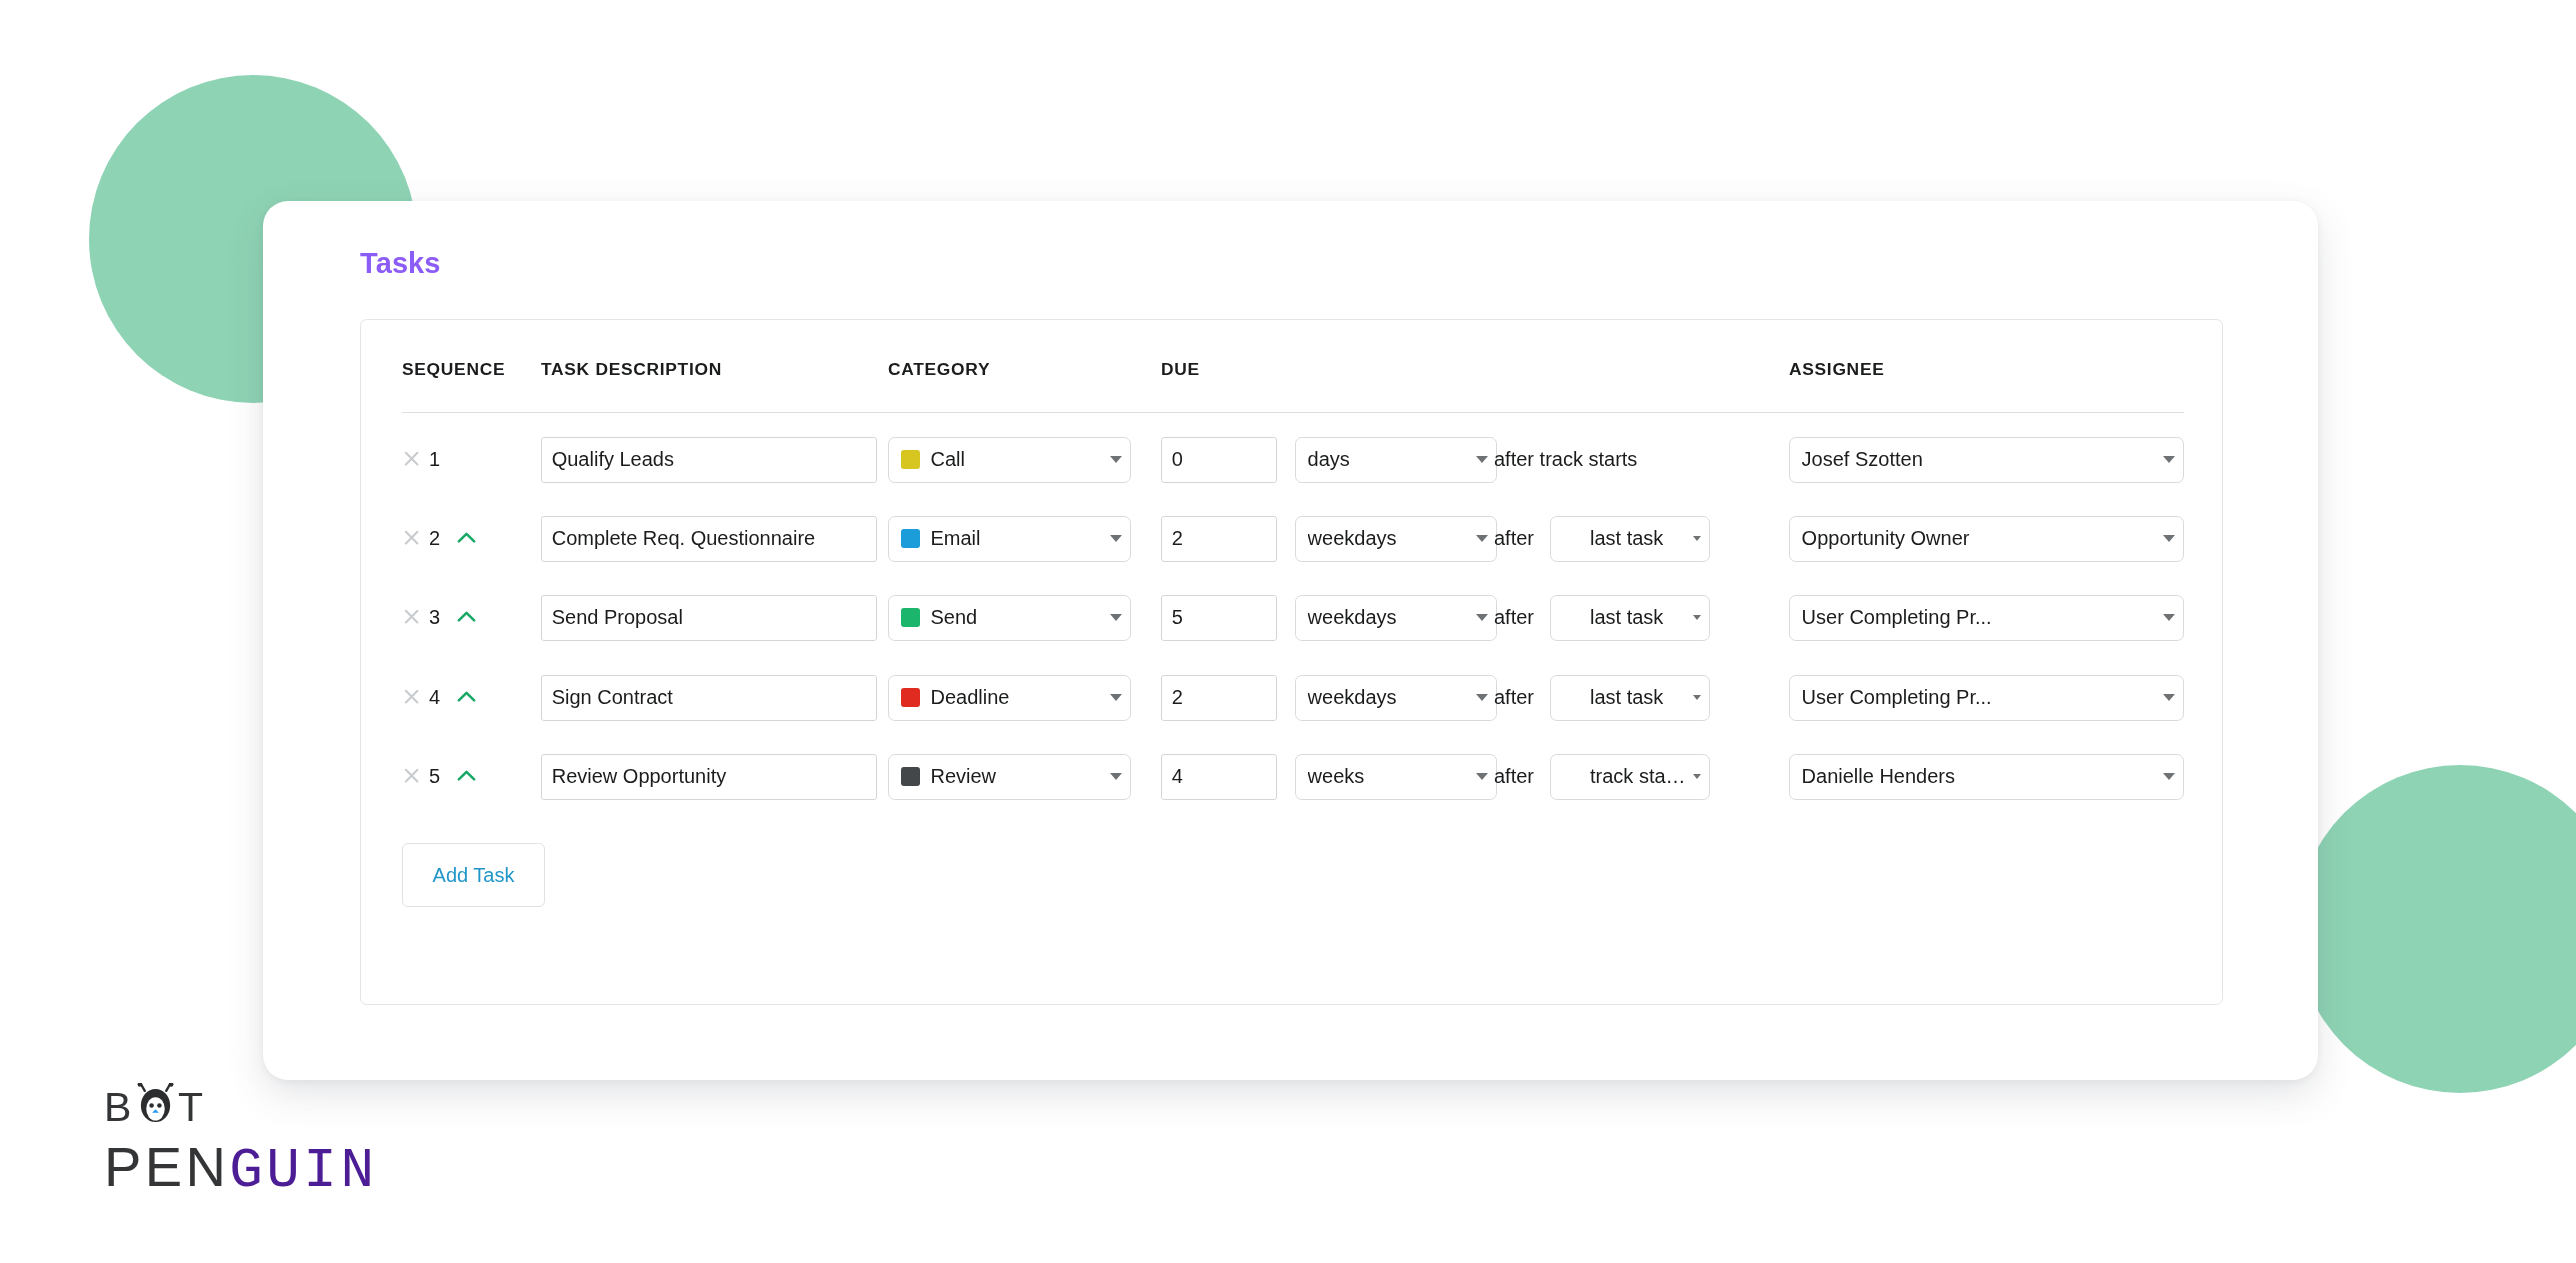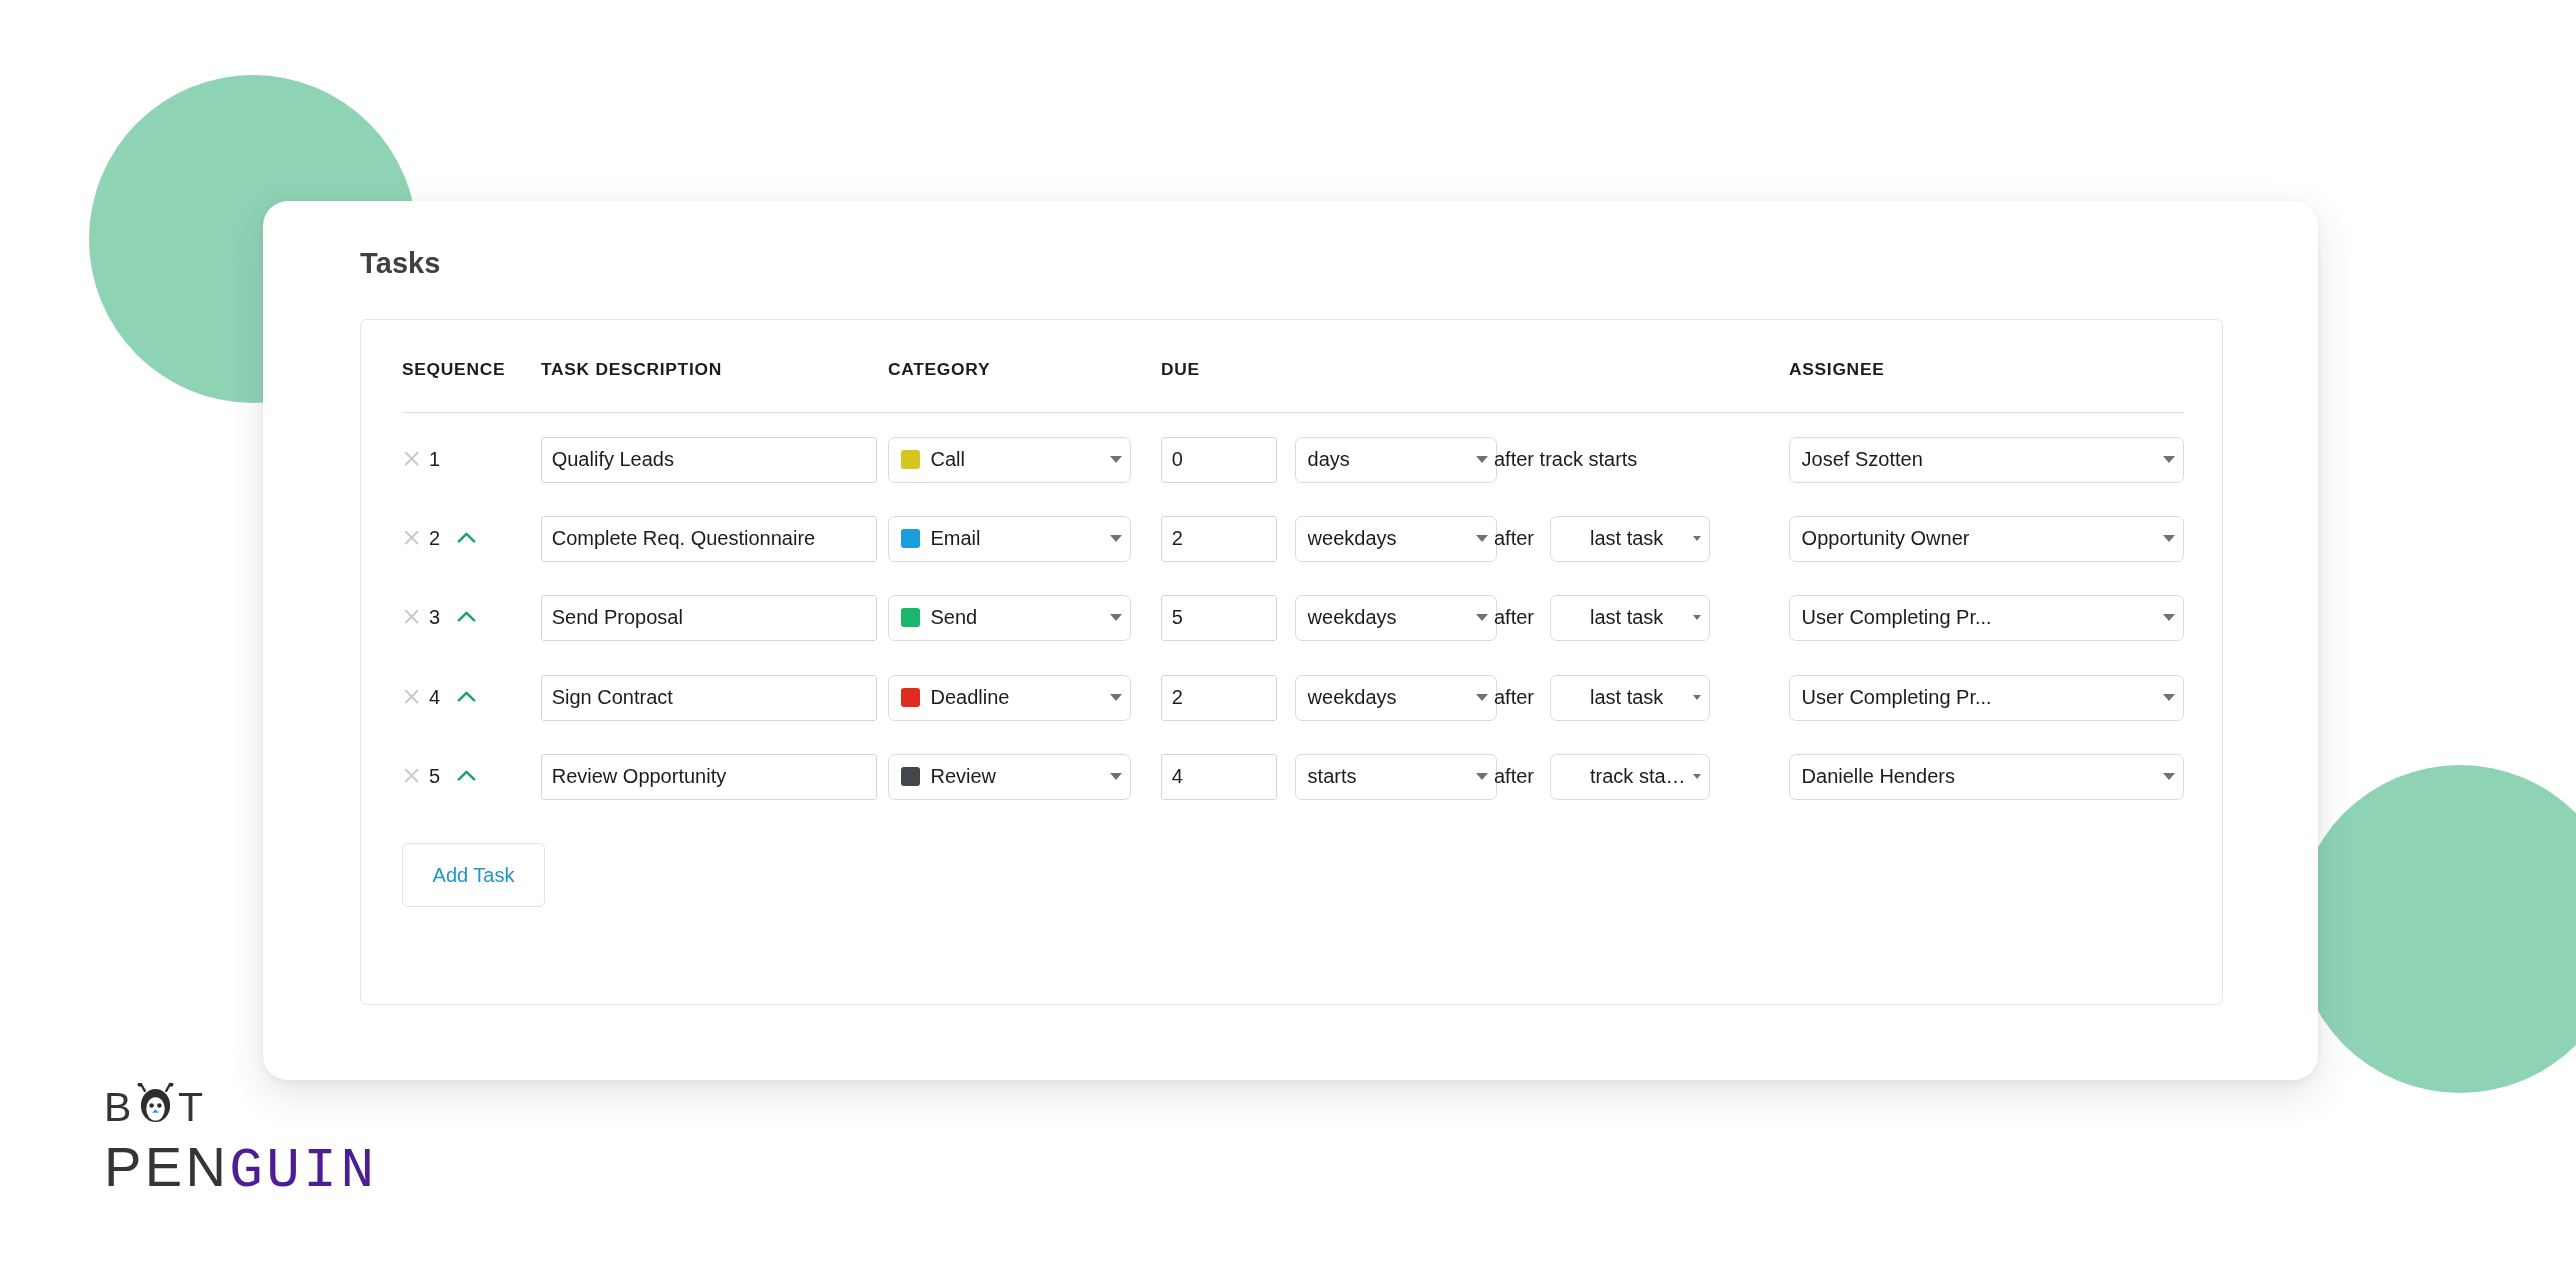--- a/index.html
+++ b/index.html
@@ -32,21 +32,21 @@
     box-shadow: 0 13.5px 37px rgba(80,90,100,0.16), 0 1.9px 7.7px rgba(80,90,100,0.07);
     z-index: 3;
     padding: 0;
   }
 
   #card-title {
     position: absolute;
     left: 97px; top: 46px;
     font-size: 29px;
     font-weight: bold;
-    color: #404040;
+    color: #8b5cf6;
     letter-spacing: 0.1px;
   }
 
   
   #tasks-panel {
     position: absolute;
     left: 97px; top: 118px;
     width: 1863px; height: 686px;
     border: 1px solid #e2e4e6;
     border-radius: 6.8px;
@@ -385,21 +385,21 @@
             </svg>
           </div>
           <input class="task-input" value="Review Opportunity" style="">
           <div class="sel sel-category">
             <span class="swatch" style="background:#444749"></span>
             <span class="sel-label">Review</span>
             <span class="caret"></span>
           </div>
           <input class="due-number" value="4" style="">
           <div class="sel sel-unit">
-            <span class="sel-label">starts</span>
+            <span class="sel-label">weeks</span>
             <span class="caret"></span>
           </div>
           <span class="after-text before-sel">after</span>
           <div class="sel sel-anchor">
             <span class="sel-label">track starts</span>
             <span class="caret small"></span>
           </div>
           <div class="sel sel-assignee">
             <span class="sel-label">Danielle Henders</span>
             <span class="caret"></span>

